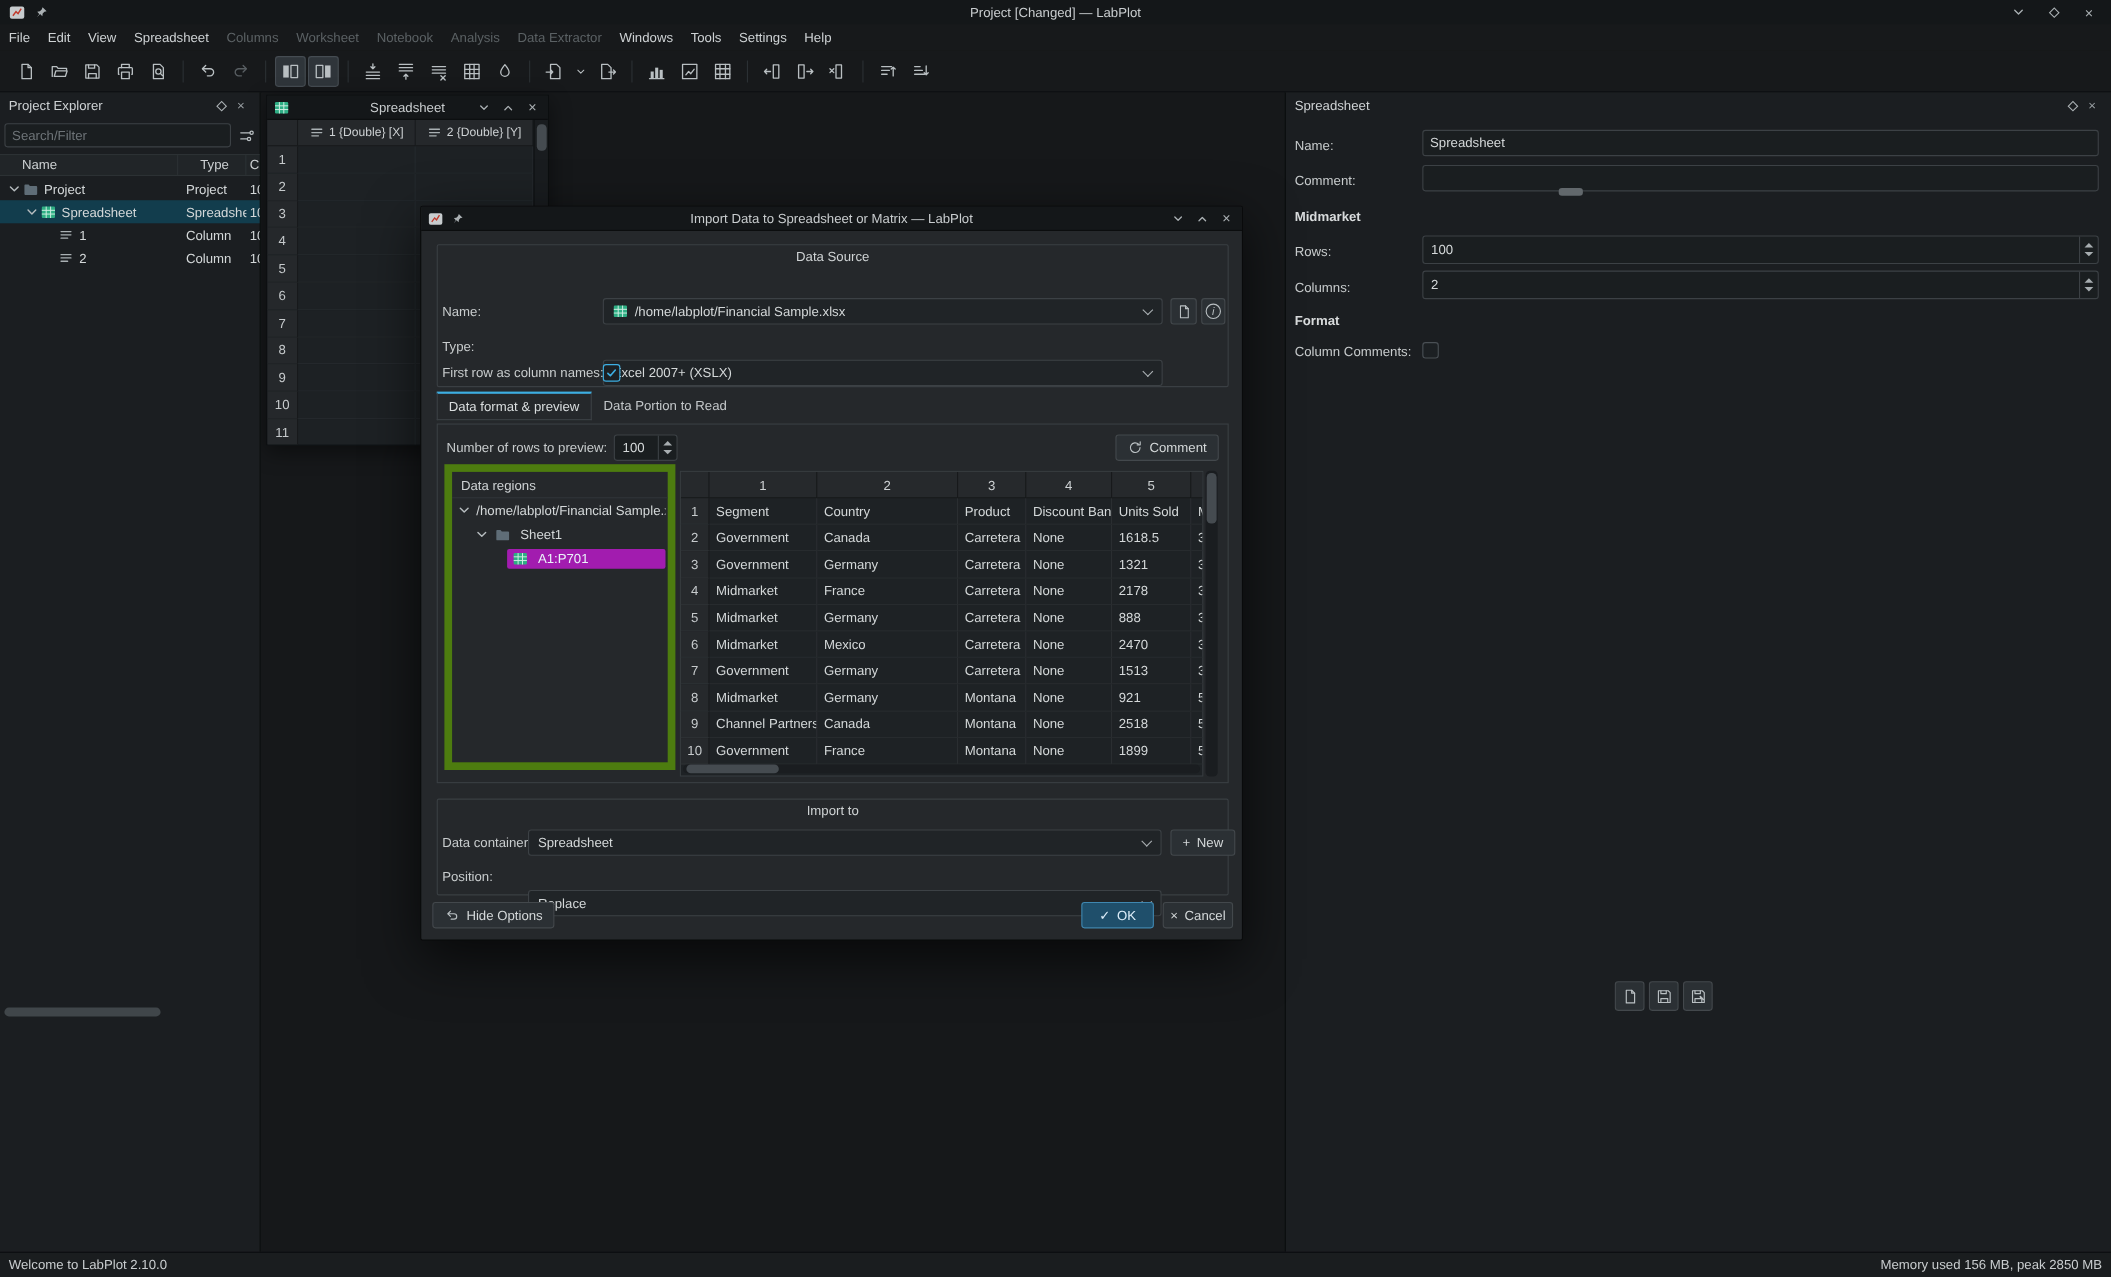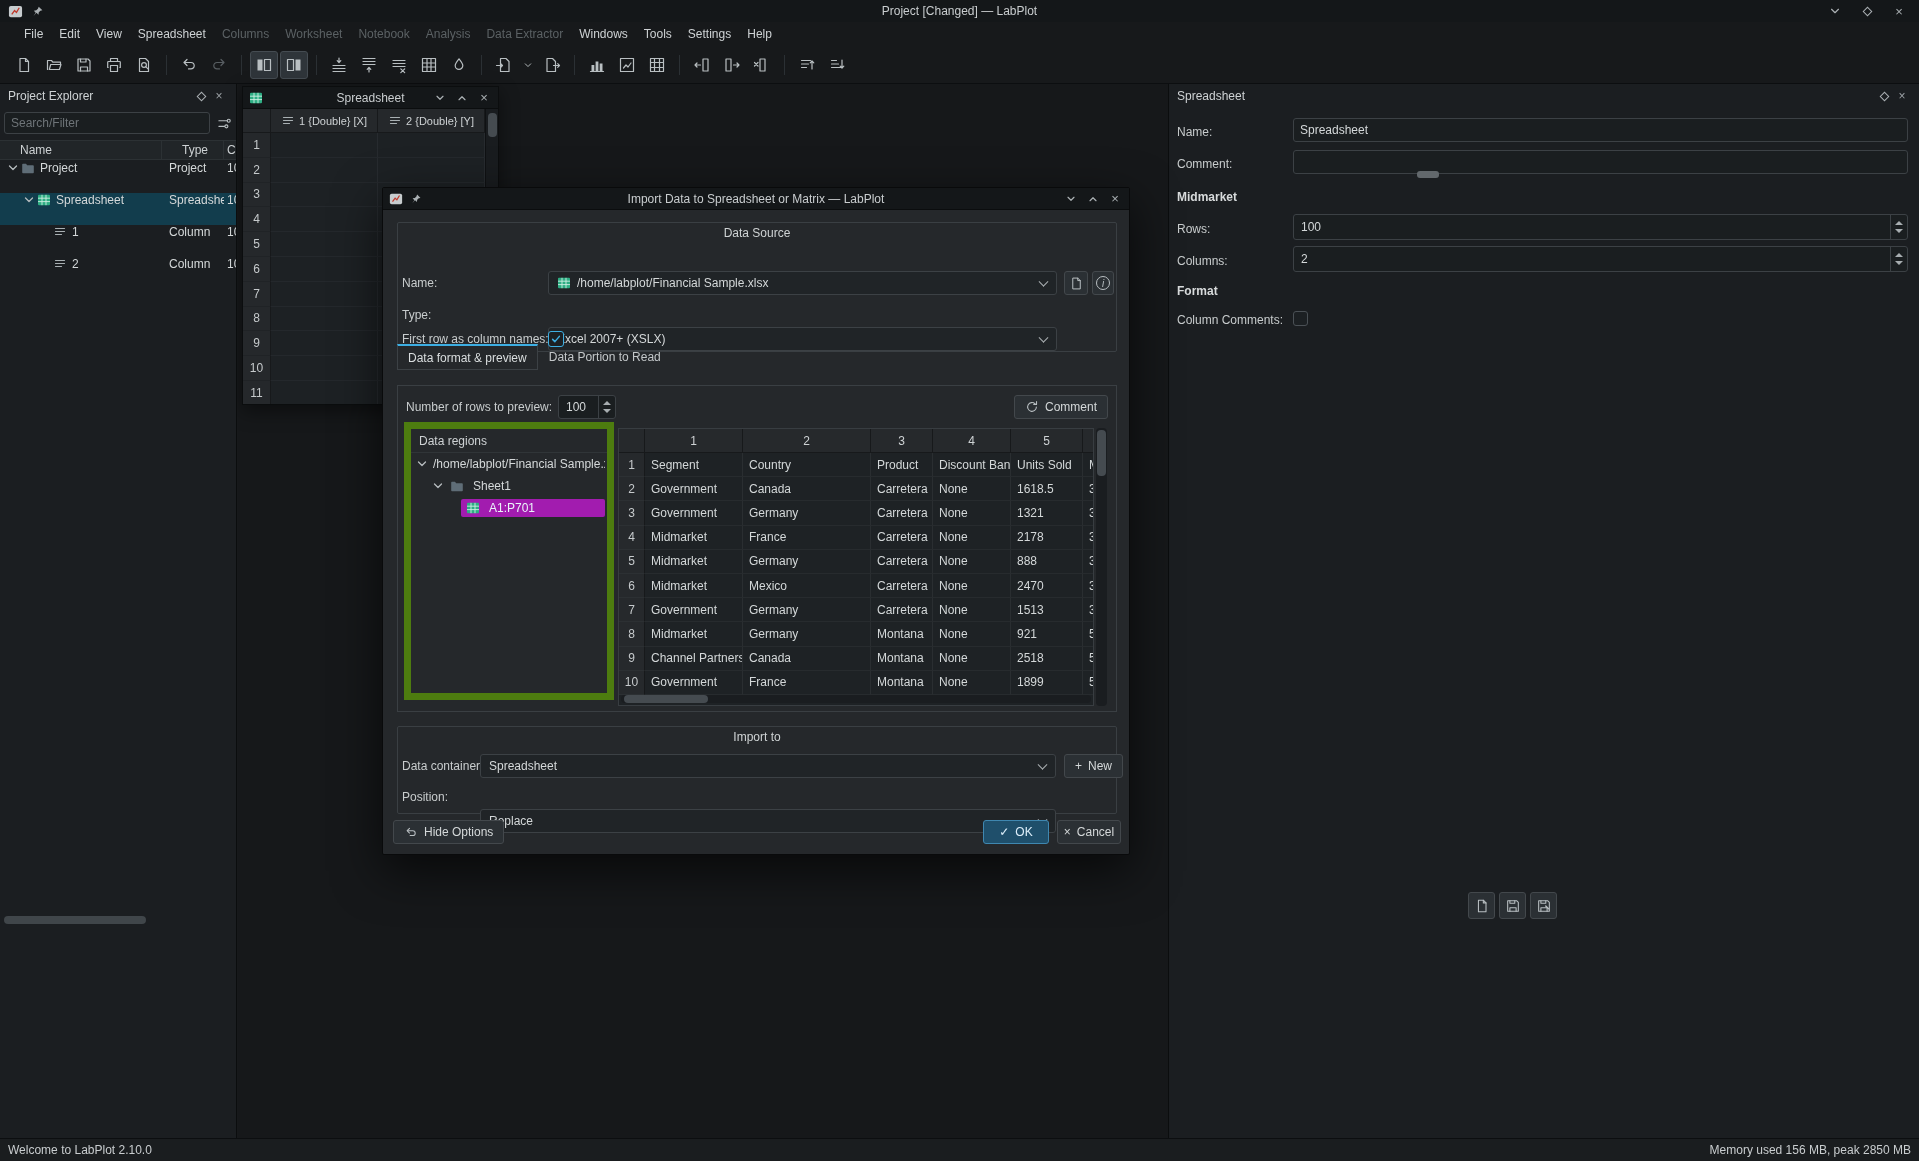--- a/index.html
+++ b/index.html
@@ -13,21 +13,21 @@
   
   #titlebar{position:absolute;left:0;top:0;width:1919px;height:22px;background:#141719;display:flex;align-items:center}
   #titlebar .tb-left{display:flex;align-items:center;gap:8px;padding-left:8px;z-index:2}
   #titlebar .tb-title{position:absolute;left:0;right:0;text-align:center;color:#c9cdcf;font-size:12px}
   #titlebar .tb-controls{margin-left:auto;display:flex;align-items:center;gap:16px;padding-right:12px;z-index:2}
   .wbtn{width:16px;height:16px;display:flex;align-items:center;justify-content:center;color:#aab0b3;font-size:13px;line-height:1}
   .wbtn svg{width:12px;height:12px;stroke:#aab0b3;fill:none;stroke-width:1.4;stroke-linecap:round;stroke-linejoin:round}
   .diamond{width:7px;height:7px;border:1.2px solid #aab0b3;transform:rotate(45deg)}
 
   
-  #menubar{position:absolute;left:0;top:22px;width:1919px;height:24px;background:#17191b;display:flex;align-items:center;padding-left:16px}
+  #menubar{position:absolute;left:0;top:22px;width:1919px;height:24px;background:#17191b;display:flex;align-items:center;padding-left:0}
   .menu-item{padding:0 8px;line-height:24px;color:#ced2d4}
   .menu-item.disabled{color:#5b6164}
 
   
   #toolbar{position:absolute;left:0;top:46px;width:1919px;height:38px;background:#17191b;border-bottom:1px solid #0c0e10;display:flex;align-items:center;gap:2px;padding-left:10px}
   .tbtn{width:28px;height:28px;border-radius:3px;border:1px solid transparent;display:flex;align-items:center;justify-content:center;flex:none}
   .tbtn.narrow{width:16px}
   .tbtn.pressed{background:#2f353a;border-color:#454c52}
   .tbtn.dim .si{stroke:#585e62}
   .tsep{width:1px;height:20px;background:#2b3034;margin:0 6px;flex:none}
@@ -40,21 +40,21 @@
   .dock-header .spacer{flex:1}
   .dock-btn{width:18px;height:16px;display:flex;align-items:center;justify-content:center;color:#9aa0a4;font-size:12px}
 
   
   #pe-search{position:absolute;left:4px;top:28px;width:206px;height:22px}
   #pe-filter-btn{position:absolute;left:214px;top:29px;width:21px;height:21px;display:flex;align-items:center;justify-content:center}
   #pe-colhdr{position:absolute;left:0;top:56px;width:100%;height:20px;display:flex;background:#212528;border-top:1px solid #2c3134;border-bottom:1px solid #2c3134}
   .pe-hc{line-height:18px;padding-left:20px;border-right:1px solid #2c3134;color:#cdd1d3}
   .pe-hc.w-name{width:162px}.pe-hc.w-type{width:62px}.pe-hc.w-created{flex:1;border-right:none;padding-left:3px}
   #pe-rows{position:absolute;left:0;top:77px;width:100%}
-  .pe-row{display:flex;height:32px;align-items:flex-start;white-space:nowrap}
+  .pe-row{display:flex;height:21px;align-items:center;white-space:nowrap}
   .pe-row.selected{background:#123d4d}
   .pe-cell.name{width:162px;display:flex;align-items:center;overflow:hidden}
   .pe-cell.type{width:62px;padding-left:7px;overflow:hidden}
   .pe-cell.created{flex:1;padding-left:3px;overflow:hidden}
   .tree-chev{width:14px;display:flex;justify-content:center;flex:none}
   .tree-icon{width:16px;margin-right:4px;display:flex;justify-content:center;flex:none}
   #pe-hscroll{position:absolute;left:4px;top:832px;width:142px;height:8px;border-radius:4px;background:#40464a}
 
   
   .field{height:24px;background:#1a1e20;border:1px solid #3c4145;border-radius:3px;padding:0 6px;color:#d4d8d9;font-family:"Liberation Sans",sans-serif;font-size:12px}
@@ -99,21 +99,21 @@
   .gtitle{position:absolute;left:0;right:0;top:3px;text-align:center;color:#cfd3d4}
   #ds-group{left:14px;top:34px;width:720px;height:130px}
   #ds-name-label{left:4px;top:48px}
   #ds-name-combo{left:150px;top:48px;width:509px}
   #ds-file-btn{left:666px;top:48px}
   #ds-info-btn{left:694px;top:48px;width:22px}
   #ds-type-label{left:4px;top:80px}
   #ds-type-combo{left:150px;top:80px;width:509px}
   #ds-firstrow-label{left:4px;top:104px}
   #first-row-checkbox{left:150px;top:108px}
-  #dlg-tabs{position:absolute;left:14px;top:156px;height:26px;display:flex;z-index:2}
+  #dlg-tabs{position:absolute;left:14px;top:168px;height:26px;display:flex;z-index:2}
   .tab{height:26px;padding:0 10px;display:flex;align-items:center;border:1px solid transparent;color:#c3c7c9}
   .tab.active{background:#25282b;border-color:#3c4145;border-top:2px solid #3daee2;color:#dadedf}
   #tab-frame{position:absolute;left:14px;top:197px;width:720px;height:327px;border:1px solid #3a3f43}
   #rows-preview-label{left:8px;top:9px}
   #rows-preview-spin{left:160px;top:9px;width:58px;height:24px}
   #refresh-btn{right:8px;top:9px}
   #regions-panel{position:absolute;left:6px;top:36px;width:210px;height:278px;border:7px solid #4d7c0f}
   #regions-title{height:24px;line-height:24px;padding-left:8px;border-bottom:1px solid #303538;color:#ced2d4}
   .rt-row{display:flex;align-items:center;height:22px;overflow:hidden;white-space:nowrap}
   .rt-sel{display:flex;align-items:center;gap:4px;padding:2px 4px;border-radius:2px;flex:1;margin-right:2px;overflow:hidden}

